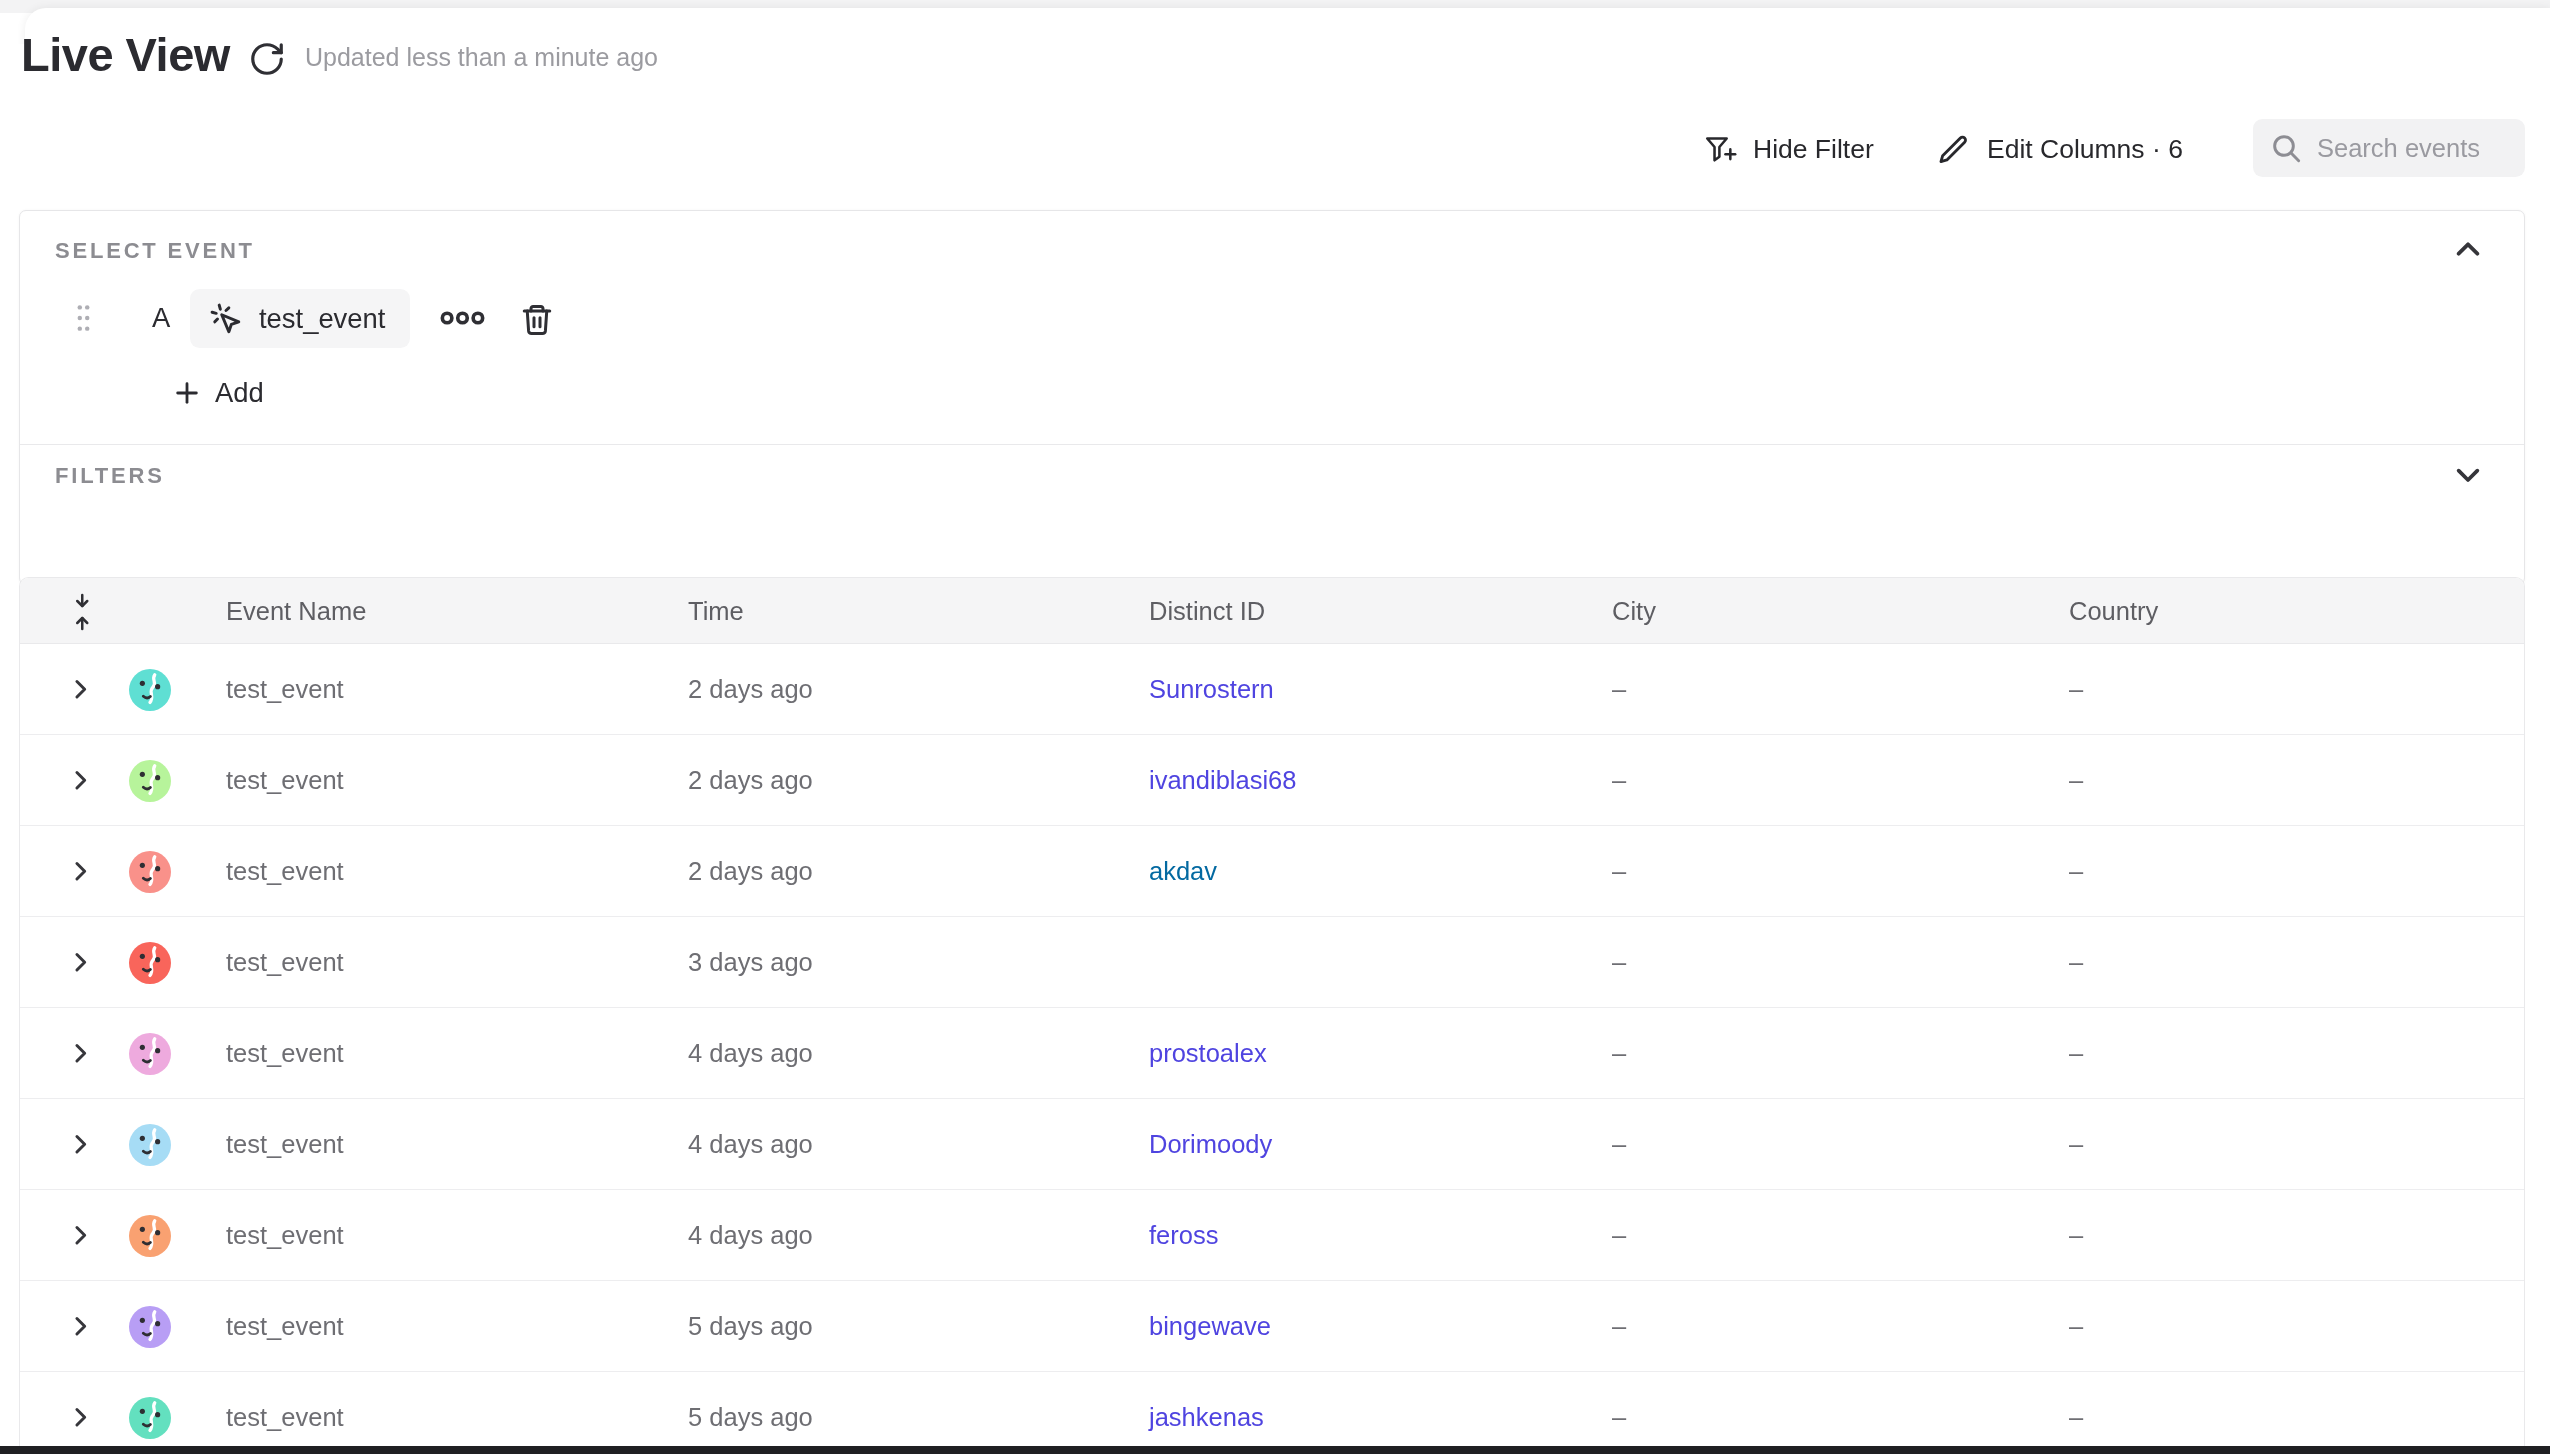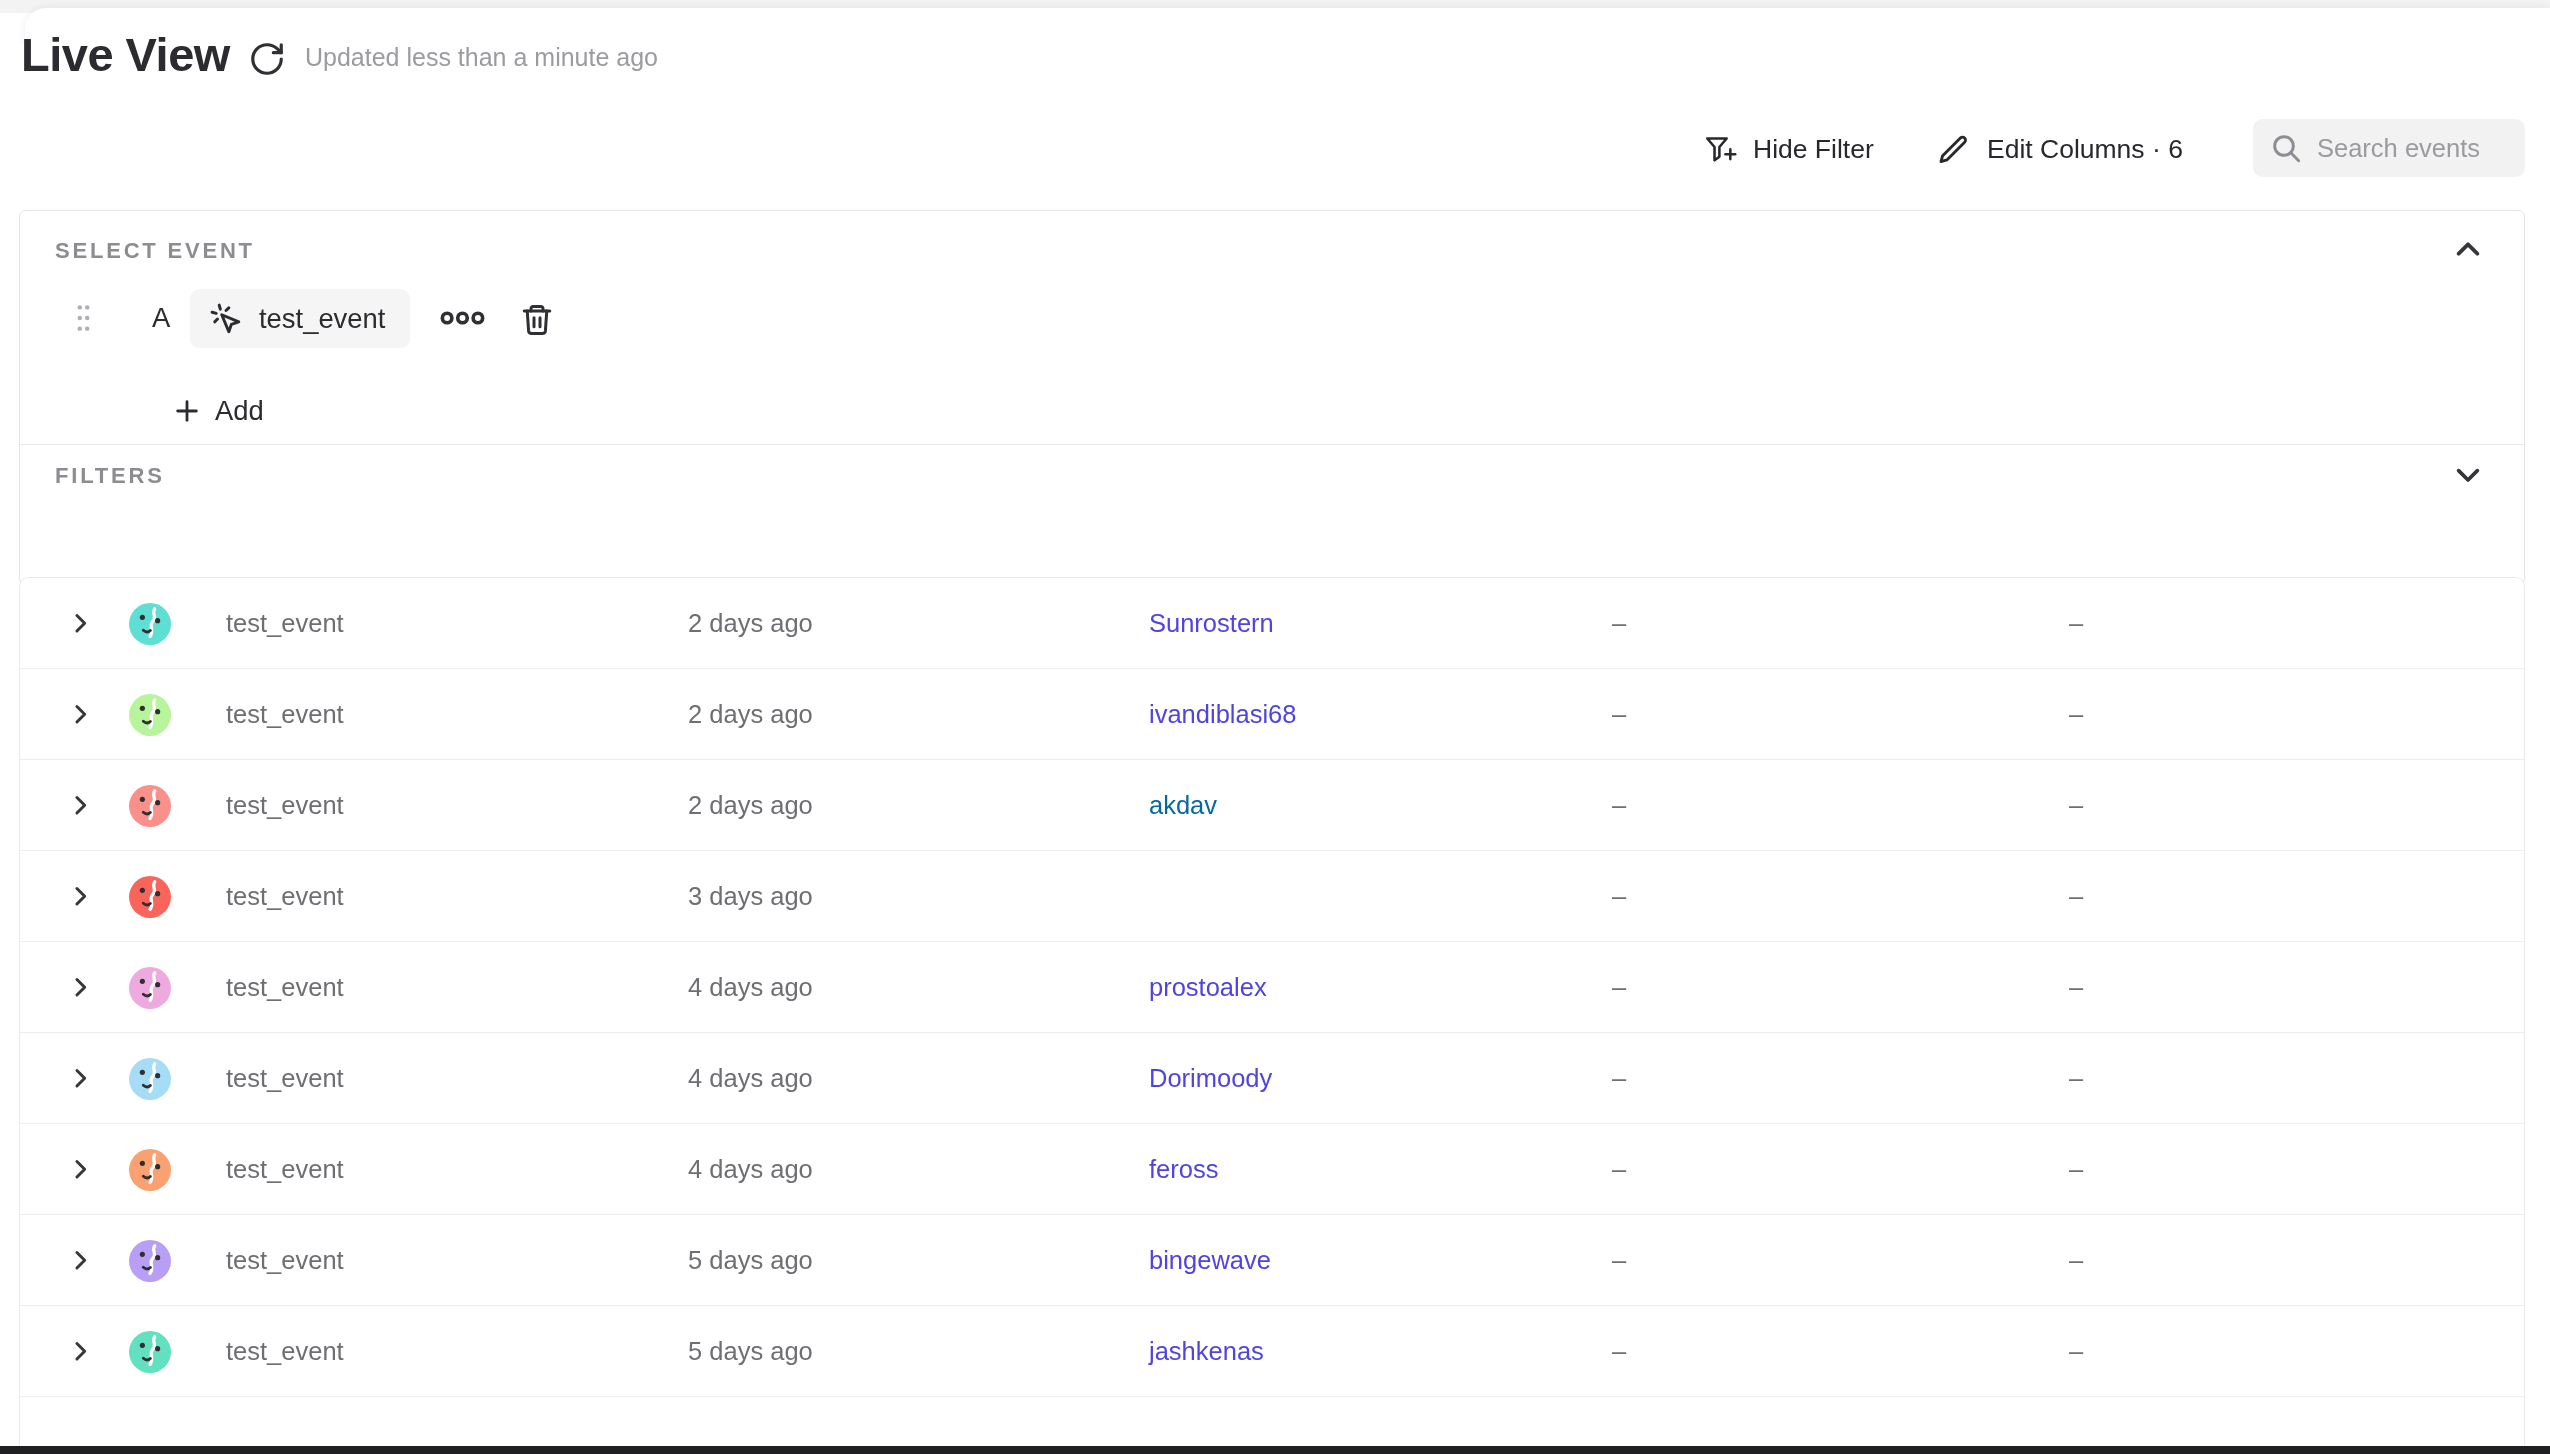--- a/index.html
+++ b/index.html
@@ -45,21 +45,21 @@
 
   .event-row { position:absolute; left:0; top:78px; height:59px; width:100%; }
   .drag-handle { position:absolute; left:55px; top:12.3px; color:#aeaeb4; }
   .event-letter { position:absolute; left:132px; top:13.2px; font-size:27.4px; font-weight:500; color:#2b2b30; }
   .event-chip { position:absolute; left:170px; top:0; height:59px; padding:0 24.6px 0 19px;
     background:#f5f5f6; border:none; border-radius:9.5px; cursor:pointer;
     display:flex; align-items:center; gap:16px; font-family:inherit;
     font-size:27.4px; font-weight:500; color:#2b2b30; }
   .more-btn { position:absolute; left:418px; top:13.2px; width:53px; height:32px; border:none; background:transparent; cursor:pointer; color:#2f2f34; }
   .trash-btn { position:absolute; left:499px; top:9.5px; width:42px; height:42px; border:none; background:transparent; cursor:pointer; color:#2f2f34; }
-  .add-btn { position:absolute; left:153px; top:175px; height:49px; display:flex; align-items:center; gap:14px;
+  .add-btn { position:absolute; left:153px; top:157px; height:49px; display:flex; align-items:center; gap:14px;
     background:transparent; border:none; cursor:pointer; font-family:inherit;
     font-size:27.4px; font-weight:500; color:#2b2b30; }
 
   
   .events-table { position:absolute; left:19px; top:577px; width:2506px; height:878px;
     background:#fff; border:0.9px solid #e9e9eb; border-bottom:none; border-radius:9.5px 9.5px 0 0; overflow:hidden; }
   .thead { position:relative; height:66px; background:#f5f5f6; border-bottom:0.9px solid #e9e9eb;
     font-size:25.5px; font-weight:500; color:#5e5e63; }
   .thead .th { position:absolute; top:0; line-height:66px; }
   .th-collapse { position:absolute; left:49px; top:14px; width:26.5px; height:40px; border:none; background:transparent; cursor:pointer; color:#2f2f34; }
@@ -181,20 +181,35 @@
 
   <span class="qp-label lbl-filters">FILTERS</span>
   <button class="chev-btn chev-down">
     <svg width="32" height="32" viewBox="0 0 24 24" fill="none" stroke="currentColor" stroke-width="2.8" stroke-linecap="round" stroke-linejoin="round">
       <path d="m5 9.5 7 7 7-7"></path>
     </svg>
   </button>
 </section>
 
 <section class="events-table">
+  <div class="thead">
+    <button class="th-collapse">
+      <svg width="26.5" height="40" viewBox="0 0 24 40" fill="none" stroke="currentColor" stroke-width="2.5" stroke-linecap="round" stroke-linejoin="round">
+        <path d="M12 3v11"></path>
+          <path d="m7 9 5 5 5-5"></path>
+        <path d="M12 37V26"></path>
+          <path d="m7 31 5-5 5 5"></path>
+      </svg>
+    </button>
+    <span class="th c-event">Event Name</span>
+    <span class="th c-time">Time</span>
+    <span class="th c-id">Distinct ID</span>
+    <span class="th c-city">City</span>
+    <span class="th c-country">Country</span>
+  </div>
   <div class="tbody" id="tbody">
   <div class="trow">
     <button class="row-expand">
       <svg width="26.5" height="26.5" viewBox="0 0 24 24" fill="none" stroke="currentColor" stroke-width="2.7" stroke-linecap="round" stroke-linejoin="round">
         <path d="m9 5 7 7-7 7"></path>
       </svg>
     </button>
     <span class="avatar">
       <svg width="42" height="42" viewBox="0 0 44 44">
         <circle class="avatar-fill" cx="22" cy="22" r="22" fill="#5fdfd3"></circle>

